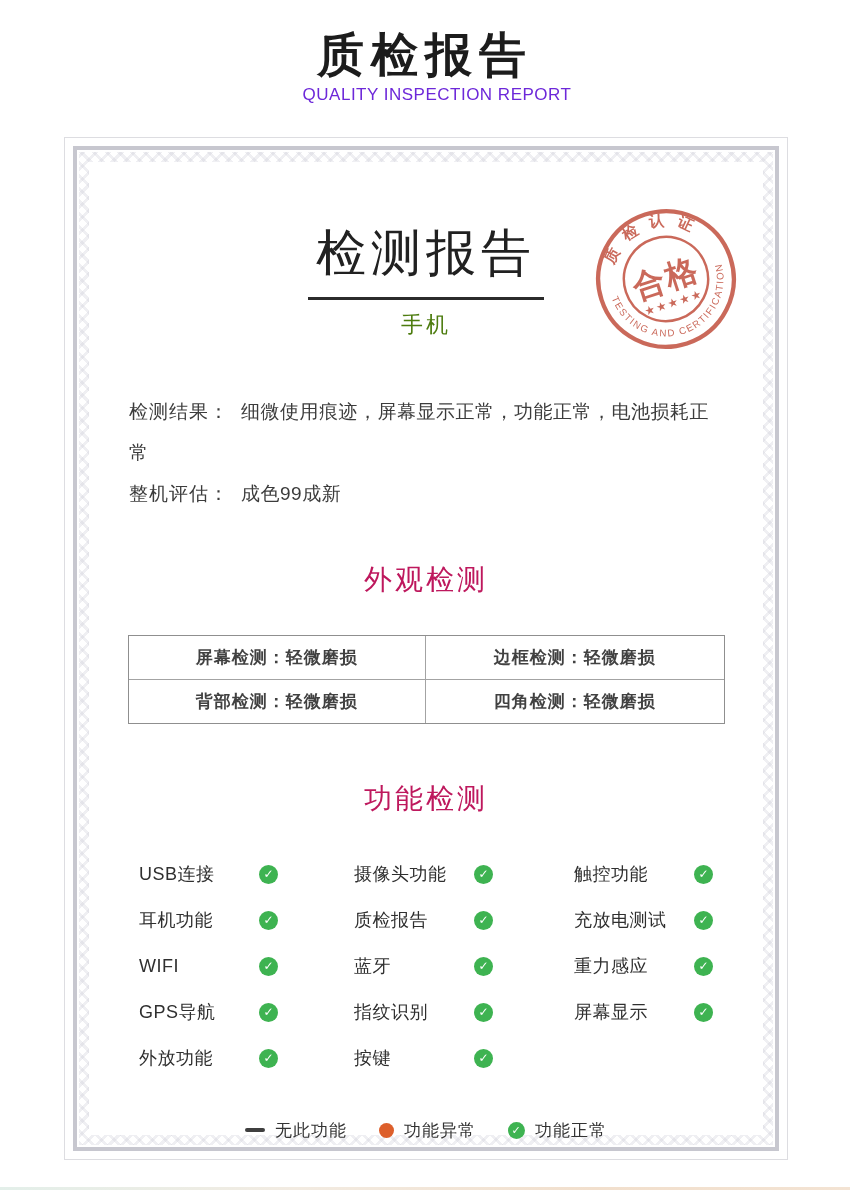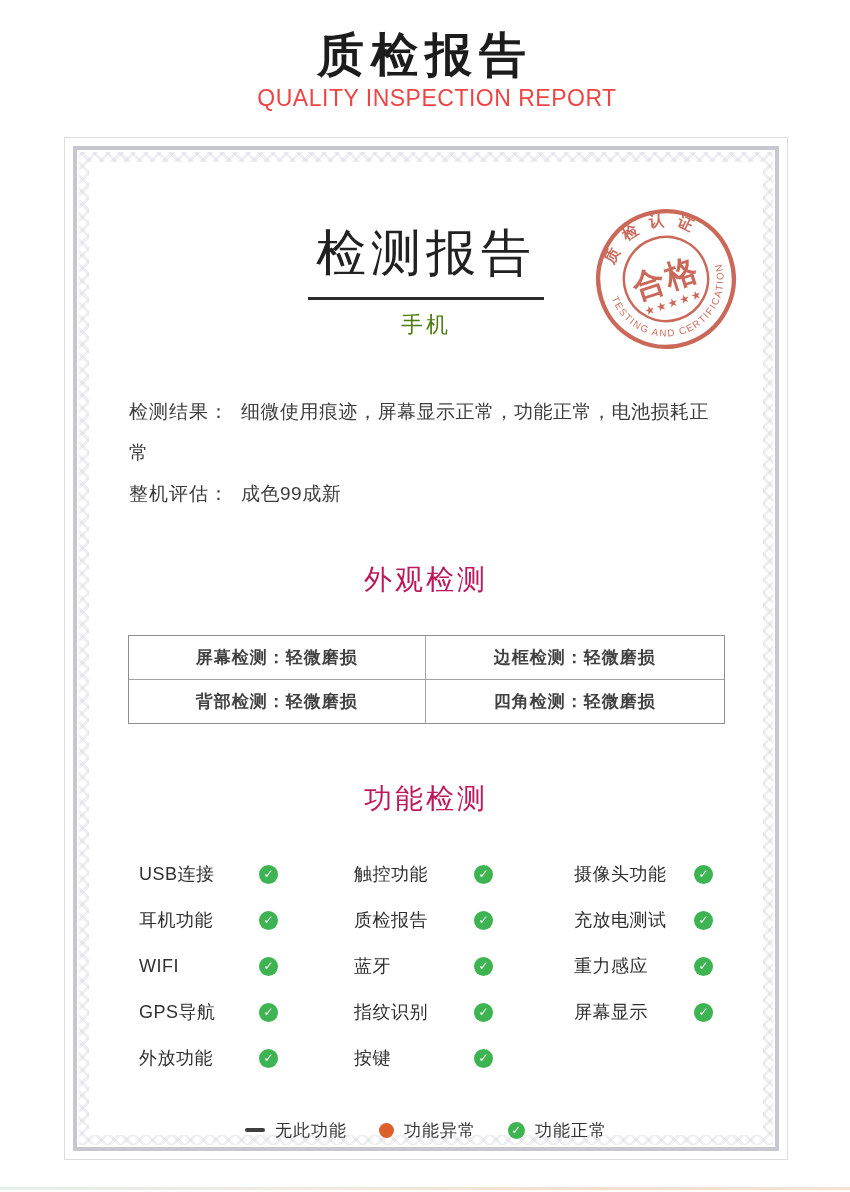--- a/index.html
+++ b/index.html
@@ -10,21 +10,21 @@
     color:#333;
   }
 
   
   .page-header{ text-align:center; padding-top:28px; }
   .page-title{
     margin:0; font-size:47px; font-weight:bold; letter-spacing:7px;
     color:#1c1c1c; line-height:1.15;
   }
   .page-subtitle{
-    margin-top:3px; font-size:23px; letter-spacing:0.5px; color:#ef4444;padding-left:24px;
+    margin-top:3px; font-size:17px; letter-spacing:0.5px; color:#6d28d9;padding-left:24px;
   }
 
   
   .doc-frame{
     position:absolute; left:64px; top:137px; width:722px; height:1021px;
     border:1px solid #dddde1; background:#fff;
   }
   .doc-frame-thick{
     position:absolute; inset:8px; border:4px solid #c7c7cf;
   }
@@ -173,25 +173,25 @@
           <div class="ap-cell">四角检测：轻微磨损</div>
         </div>
 
       <div class="section-title section-function">功能检测</div>
       <div class="fn-grid">
           <div class="fn-item">
             <span class="fn-label">USB连接</span>
             <span class="status-icon status-ok"></span>
           </div>
           <div class="fn-item">
+            <span class="fn-label">摄像头功能</span>
+            <span class="status-icon status-ok"></span>
+          </div>
+          <div class="fn-item">
             <span class="fn-label">触控功能</span>
-            <span class="status-icon status-ok"></span>
-          </div>
-          <div class="fn-item">
-            <span class="fn-label">摄像头功能</span>
             <span class="status-icon status-ok"></span>
           </div>
           <div class="fn-item">
             <span class="fn-label">耳机功能</span>
             <span class="status-icon status-ok"></span>
           </div>
           <div class="fn-item">
             <span class="fn-label">质检报告</span>
             <span class="status-icon status-ok"></span>
           </div>

